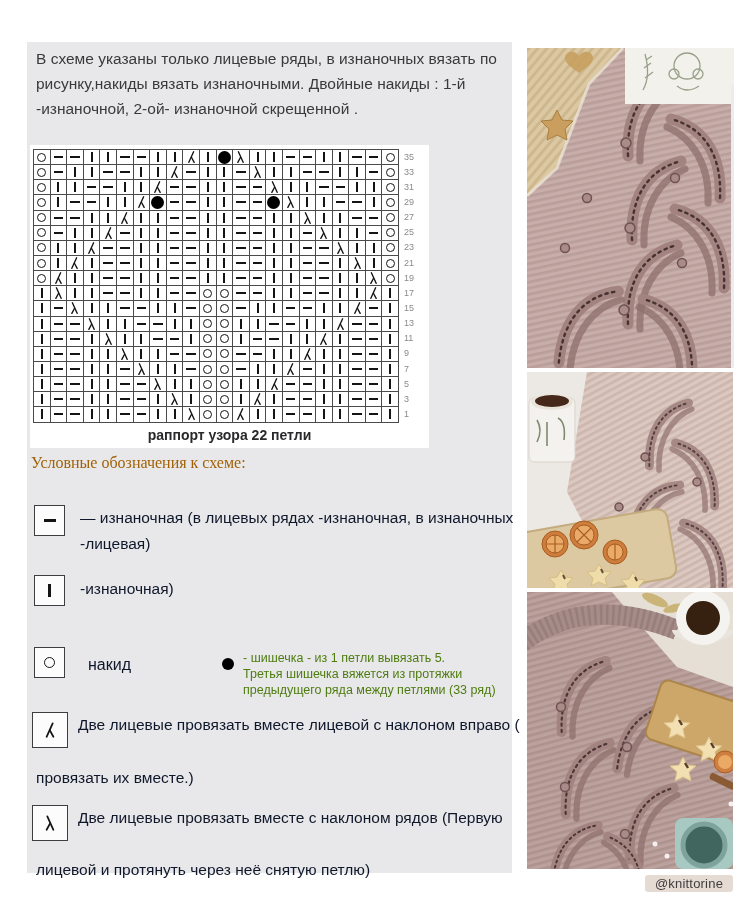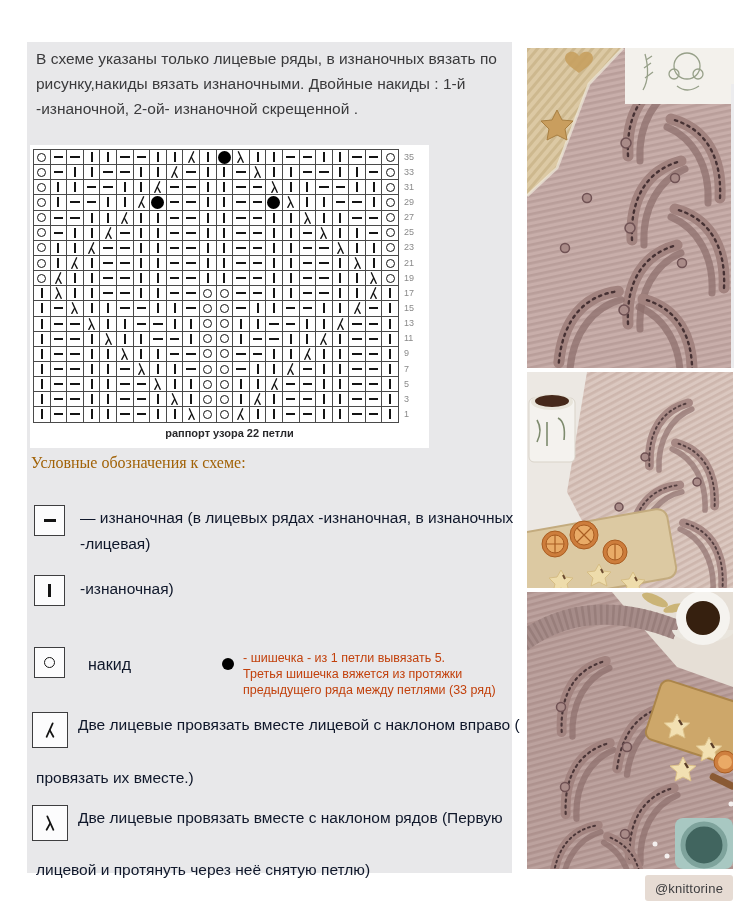--- a/index.html
+++ b/index.html
@@ -18,49 +18,49 @@
   .yo{width:9px;height:9px;border:1.4px solid #141414;border-radius:50%;box-sizing:border-box;display:block;}
   .dash{width:9.5px;height:2px;background:#141414;display:block;}
   .bar{width:2px;height:10px;background:#141414;display:block;}
   .bobble{position:absolute;width:13px;height:13px;background:#000;border-radius:50%;z-index:2;left:1px;top:1px;}
   .dec{width:11px;height:12px;display:block;}
   .dec svg{width:100%;height:100%;display:block;}
   .dec path{stroke:#141414;stroke-width:1.5;fill:none;stroke-linecap:round;}
   .rownums{position:absolute;left:374px;top:4px;}
   .rnum{height:15.15px;font-size:9px;color:#8a8a8a;display:flex;align-items:center;}
   .caption{position:absolute;left:0;top:282px;width:100%;text-align:center;
-           font-weight:bold;font-size:11px;color:#29292b;}
+           font-weight:bold;font-size:14px;color:#29292b;}
 
   
   .legend-title{position:absolute;left:31px;top:454px;font-family:"Liberation Serif",serif;
                 font-size:16px;color:#a16207;}
   .sym-box{position:absolute;left:34px;width:31px;height:31px;background:#fcfcfd;
            border:1.3px solid #3e3e40;display:flex;align-items:center;justify-content:center;box-sizing:border-box;}
   .sym-box.big{width:36px;height:36px;left:32px;}
   .sym-box .dec{width:14px;height:16px;}
   .sym-box .yo{width:11px;height:11px;}
   .sym-box .dash{width:12px;height:2.2px;}
   .sym-box .bar{width:2.2px;height:13px;}
   #box1{top:505px;} #box2{top:575px;} #box3{top:647px;} #box4{top:712px;} #box5{top:805px;}
   .item-text{position:absolute;font-size:15.5px;line-height:26px;color:#0f172a;}
   #text1{left:80px;top:505px;} #text2{left:80px;top:576px;} #text3{left:88px;top:652px;font-size:16px;}
   #text4a{left:78px;top:711px;line-height:27px;} #text4b{left:36px;top:765px;}
   #text5a{left:78px;top:804px;line-height:27px;} #text5b{left:36px;top:857px;}
   .bobble-bullet{position:absolute;left:222px;top:658px;width:12px;height:12px;border-radius:50%;background:#000;}
-  .bobble-note{position:absolute;left:243px;top:650px;font-size:12.5px;line-height:16px;color:#c2410c;}
+  .bobble-note{position:absolute;left:243px;top:650px;font-size:12.5px;line-height:16px;color:#4d7c0f;}
 
   
   .photo{position:absolute;left:527px;}
   #photo1{top:48px;} #photo2{top:372px;} #photo3{top:592px;}
   .p1{stroke:#a2837f;stroke-width:11;fill:none;stroke-linecap:round;}
   .p2{stroke:#8e6f6c;stroke-width:7;fill:none;stroke-linecap:round;opacity:.75;}
   .p3{stroke:#463133;stroke-width:2.4;fill:none;stroke-dasharray:2.4 4.4;stroke-linecap:round;}
   .bob{fill:#a98b88;stroke:#705254;stroke-width:1.5;}
 
-  .badge{position:absolute;left:645px;top:875px;width:88px;height:26px;background:#e6dbd3;
+  .badge{position:absolute;left:645px;top:875px;width:88px;height:17px;background:#e6dbd3;
          border-radius:3px;display:flex;align-items:center;justify-content:center;
          font-size:13px;color:#3d3d3f;letter-spacing:.2px;}
 </style>
 </head>
 <body>
 
 <div class="page">
 
   <svg width="0" height="0" style="position:absolute">
     <defs>

